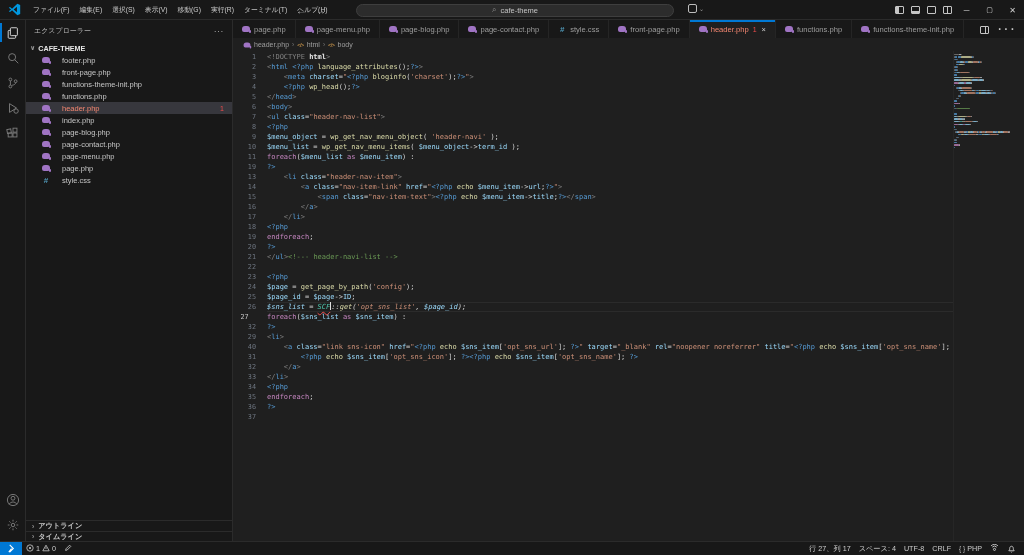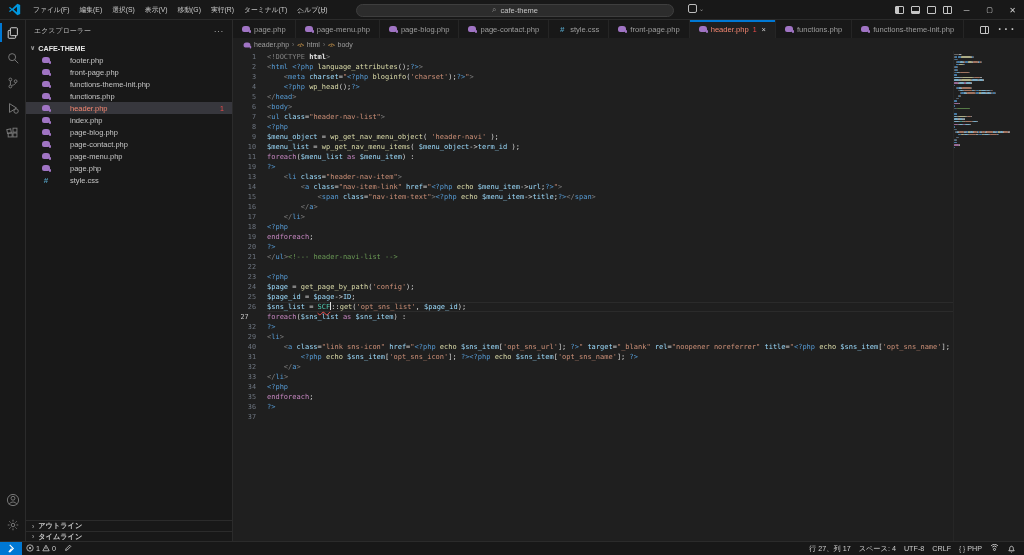--- a/index.html
+++ b/index.html
@@ -43,21 +43,21 @@
   .act-ic svg { stroke:currentColor; fill:none; stroke-width:1.1; }
   .act-spacer { flex:1; }
 
   
   .sidebar { width:207px; background:#181818; border-right:1px solid #2b2b2b; flex:none;
     position:relative; font-size:7.5px; }
   .exp-header { height:22px; display:flex; align-items:center; padding:0 8px; color:#b8b8b8; font-size:7px; }
   .exp-header .more { margin-left:auto; letter-spacing:1px; color:#cccccc; }
   .folder-row { height:12px; display:flex; align-items:center; gap:3px; padding-left:4px; color:#e7e7e7;
     font-weight:bold; font-size:7.2px; }
-  .file-row { height:12px; display:flex; align-items:center; gap:20px; padding-left:16px; color:#c5c5c5; position:relative; }
+  .file-row { height:12px; display:flex; align-items:center; gap:12px; padding-left:16px; color:#c5c5c5; position:relative; }
   .file-row.selected { background:#37373d; }
   .file-row .fname.err { color:#f48771; }
   .file-badge { position:absolute; right:8px; color:#f14c4c; font-size:7px; }
   .php-blob { width:8px; height:6px; background:#a074c4; border-radius:3px 3px 2px 2px; position:relative; flex:none; }
   .php-blob::after { content:""; position:absolute; right:-1px; bottom:-1px; width:2px; height:3px; background:#a074c4; border-radius:1px; }
   .css-hash { color:#519aba; font-weight:bold; font-size:8px; width:8px; text-align:center; flex:none; }
   .side-sections { position:absolute; left:0; right:0; bottom:0; }
   .side-sec { height:11px; border-top:1px solid #2b2b2b; display:flex; align-items:center; gap:4px;
     padding-left:6px; color:#c5c5c5; font-size:7.2px; font-weight:bold; }
   .chev { color:#9a9a9a; font-size:6.5px; }
@@ -79,21 +79,21 @@
   .bc-code { color:#e8ab53; font-size:5.5px; letter-spacing:-0.5px; }
 
   
   .code-area { flex:1; position:relative; background:#1f1f1f; overflow:hidden;
     font-family:"DejaVu Sans Mono","Liberation Mono",monospace; }
   .gutter { position:absolute; left:0; top:1px; width:32px; }
   .gnum { height:10px; line-height:10px; text-align:right; padding-right:9px; color:#6e7681; font-size:6.8px; }
   .gnum.cur { color:#c6c6c6;text-align:center; }
   .codelines { position:absolute; left:34px; top:1px; right:71px; overflow:hidden; }
   .cline { height:10px; line-height:10px; white-space:pre; font-size:7px; }
-  .cline.current { box-shadow: inset 0 1px 0 rgba(255,255,255,0.055), inset 0 -1px 0 rgba(255,255,255,0.055); }
+  .cline.current { box-shadow: inset 0 1px 0 rgba(255,255,255,0.055), inset 0 -1px 0 rgba(255,255,255,0.055); font-style: italic; }
   .tk-p{color:#808080}.tk-t{color:#569cd6}.tk-a{color:#9cdcfe}.tk-s{color:#ce9178}
   .tk-v{color:#9cdcfe}.tk-f{color:#dcdcaa}.tk-k{color:#c586c0}.tk-w{color:#d4d4d4}
   .tk-c{color:#6a9955}.tk-cl{color:#4ec9b0}.tk-wb{color:#e8e8e8;font-weight:bold}
   .sqg { text-decoration: underline wavy #f14c4c 1px; text-underline-offset:1.5px; }
   .caret { display:inline-block; width:1px; height:8px; background:#e0e0e0; vertical-align:-1px; }
 
   
   .minimap { position:absolute; top:0; right:14px; width:57px; bottom:0; background:#1f1f1f;
     border-left:1px solid rgba(255,255,255,0.03); padding-top:2px; }
   .mm-row { height:2.6px; display:flex; }

